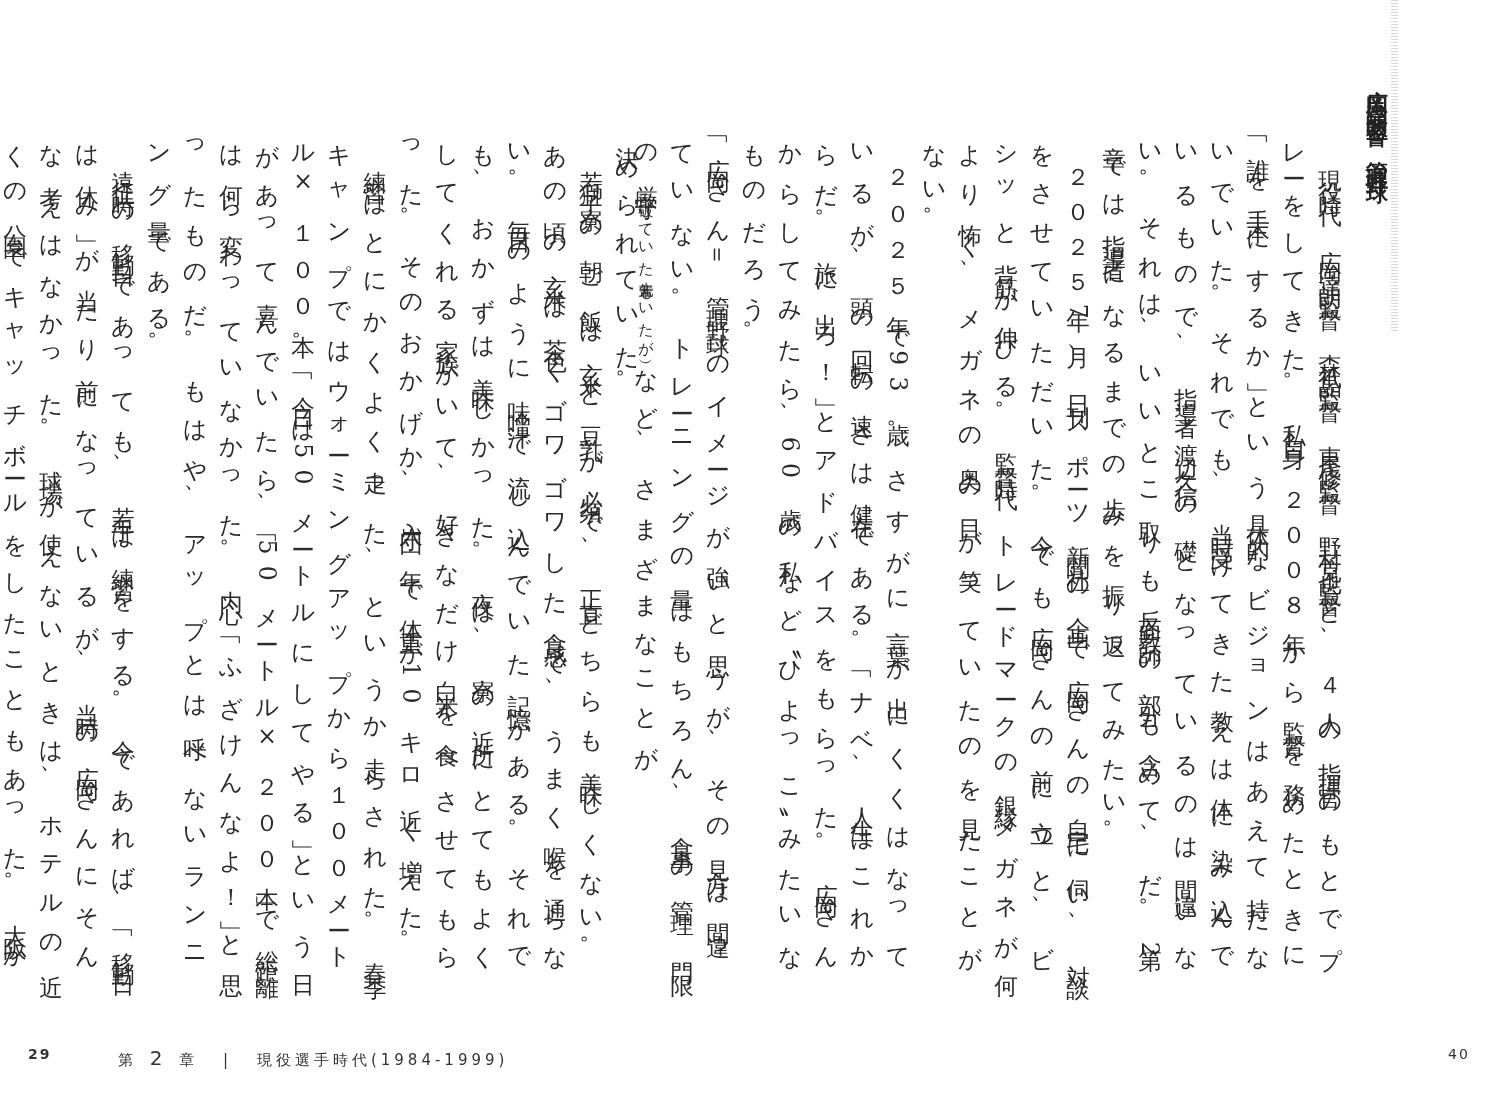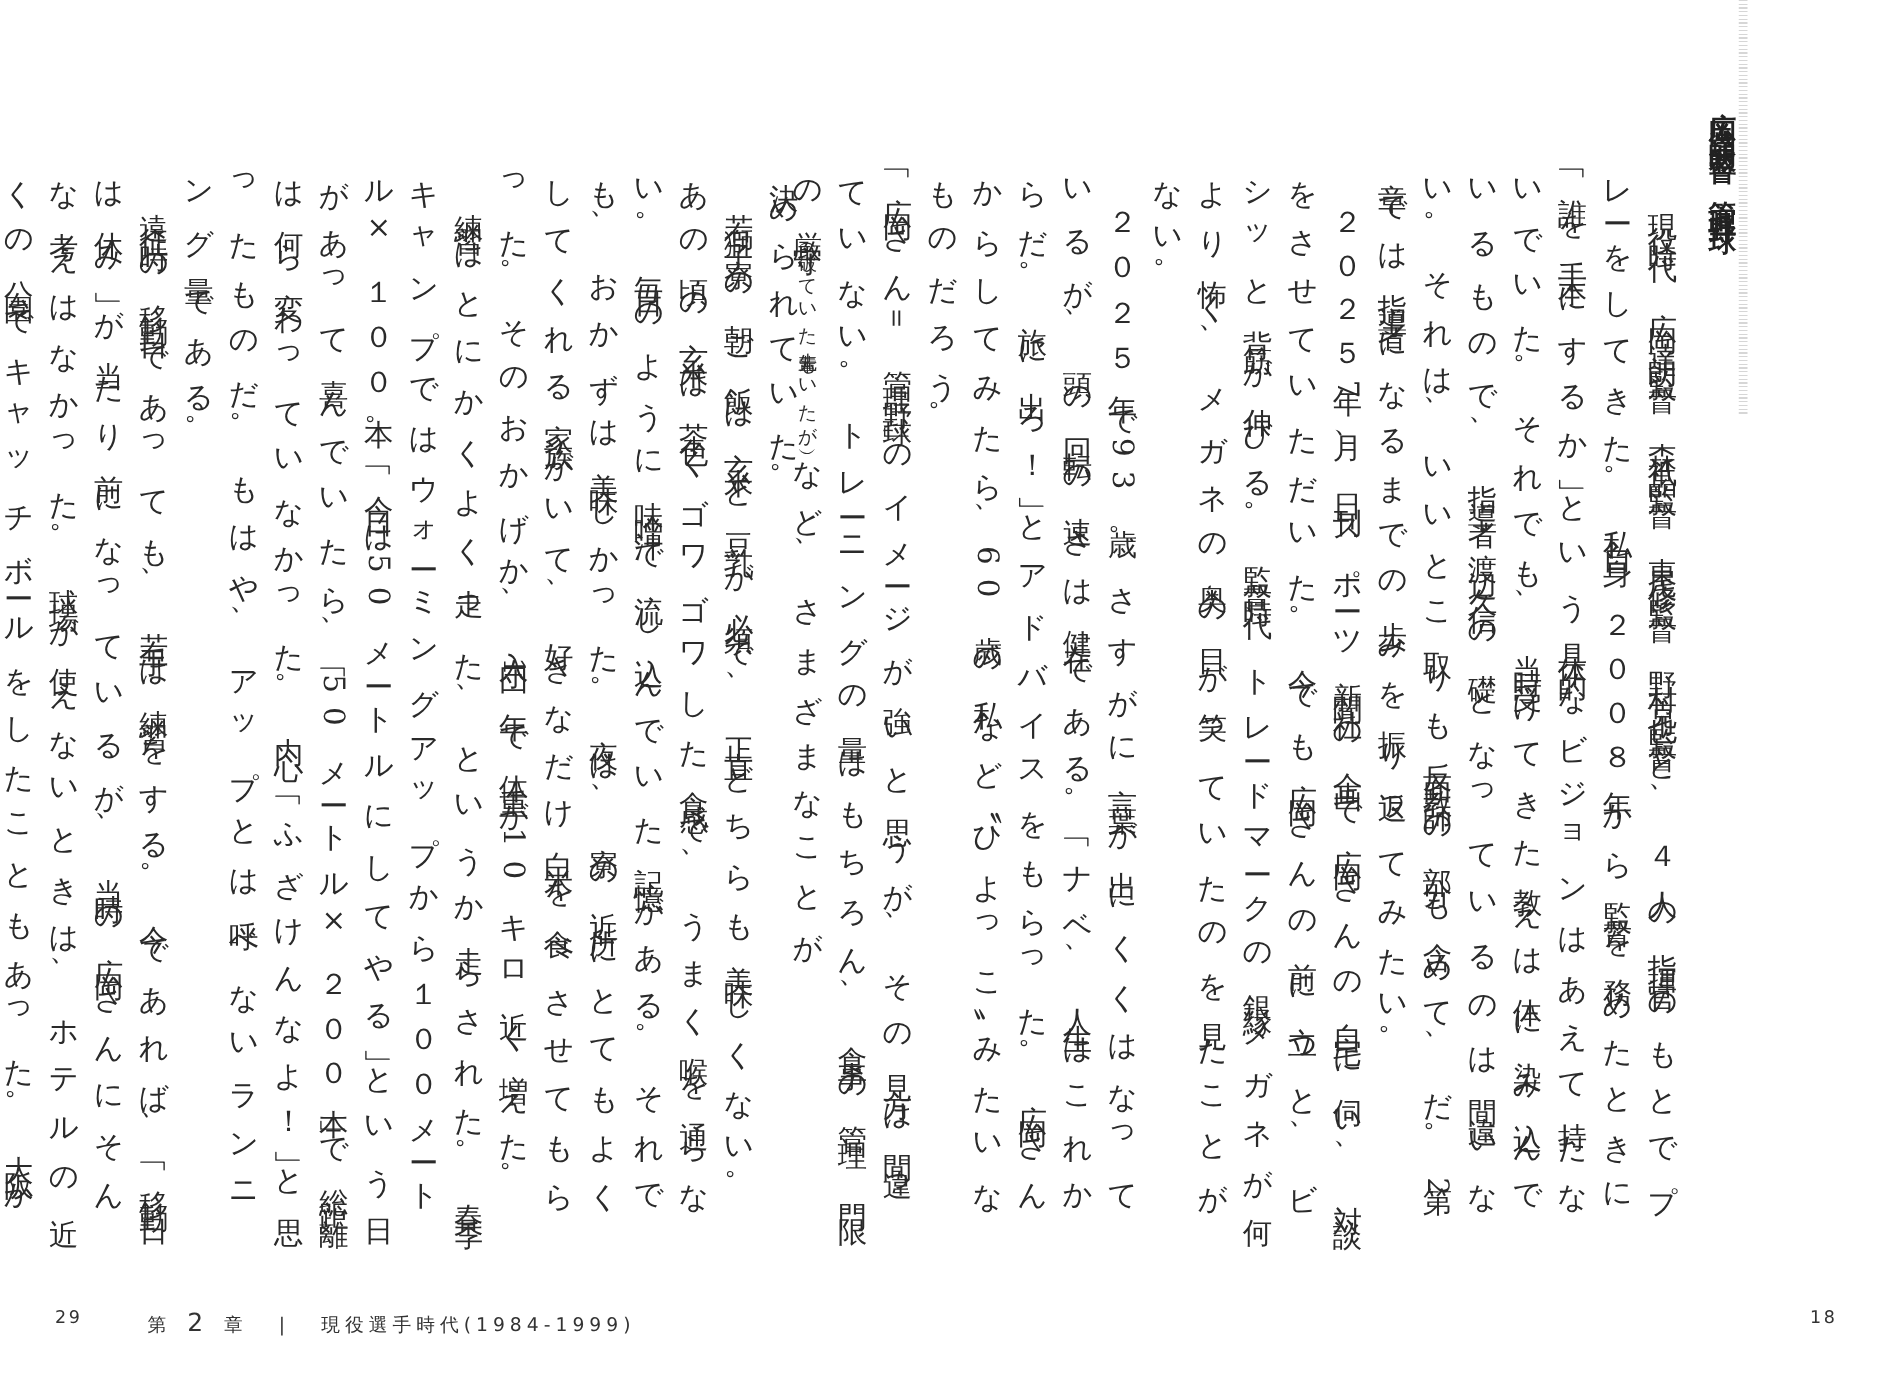--- a/index.html
+++ b/index.html
@@ -20,21 +20,21 @@
                writing-mode: vertical-rl; font-size: 23.5px; line-height: 36px;
                letter-spacing: 11.3px; text-align: justify; }
   .tb-right { left: 864px; width: 484px; }
   .tb-left { left: 100px; width: 545px; }
   .para { margin: 0; text-indent: 1em; }
   .para.noindent { text-indent: 0; }
   .small { font-size: 15px; letter-spacing: 2px; }
 
   .footer { position: absolute; top: 1046px; font-family: "DejaVu Sans", "Liberation Sans", sans-serif;
             font-size: 14px; color: #333; letter-spacing: 2px; }
-  .pg-left { left: 44px; }
+  .pg-left { left: 28px; font-weight: bold; }
   .pg-right { left: 1448px; }
   .running { left: 118px; font-size: 15px; letter-spacing: 4px; }
   .running .num { font-size: 20px; margin: 0 4px; }
   .running .sep { margin: 0 16px; }
 </style>
 </head>
 <body>
 
 <div class="page page-right"></div>
 <div class="page page-left"></div>
@@ -58,13 +58,13 @@
 </div>
 
 <div class="footer pg-left">29</div>
 <div class="footer running">
   <span>第</span>
   <span class="num">2</span>
   <span>章</span>
   <span class="sep">|</span>
   <span>現役選手時代(1984-1999)</span>
 </div>
-<div class="footer pg-right">18</div>
+<div class="footer pg-right">40</div>
 
 </body></html>

